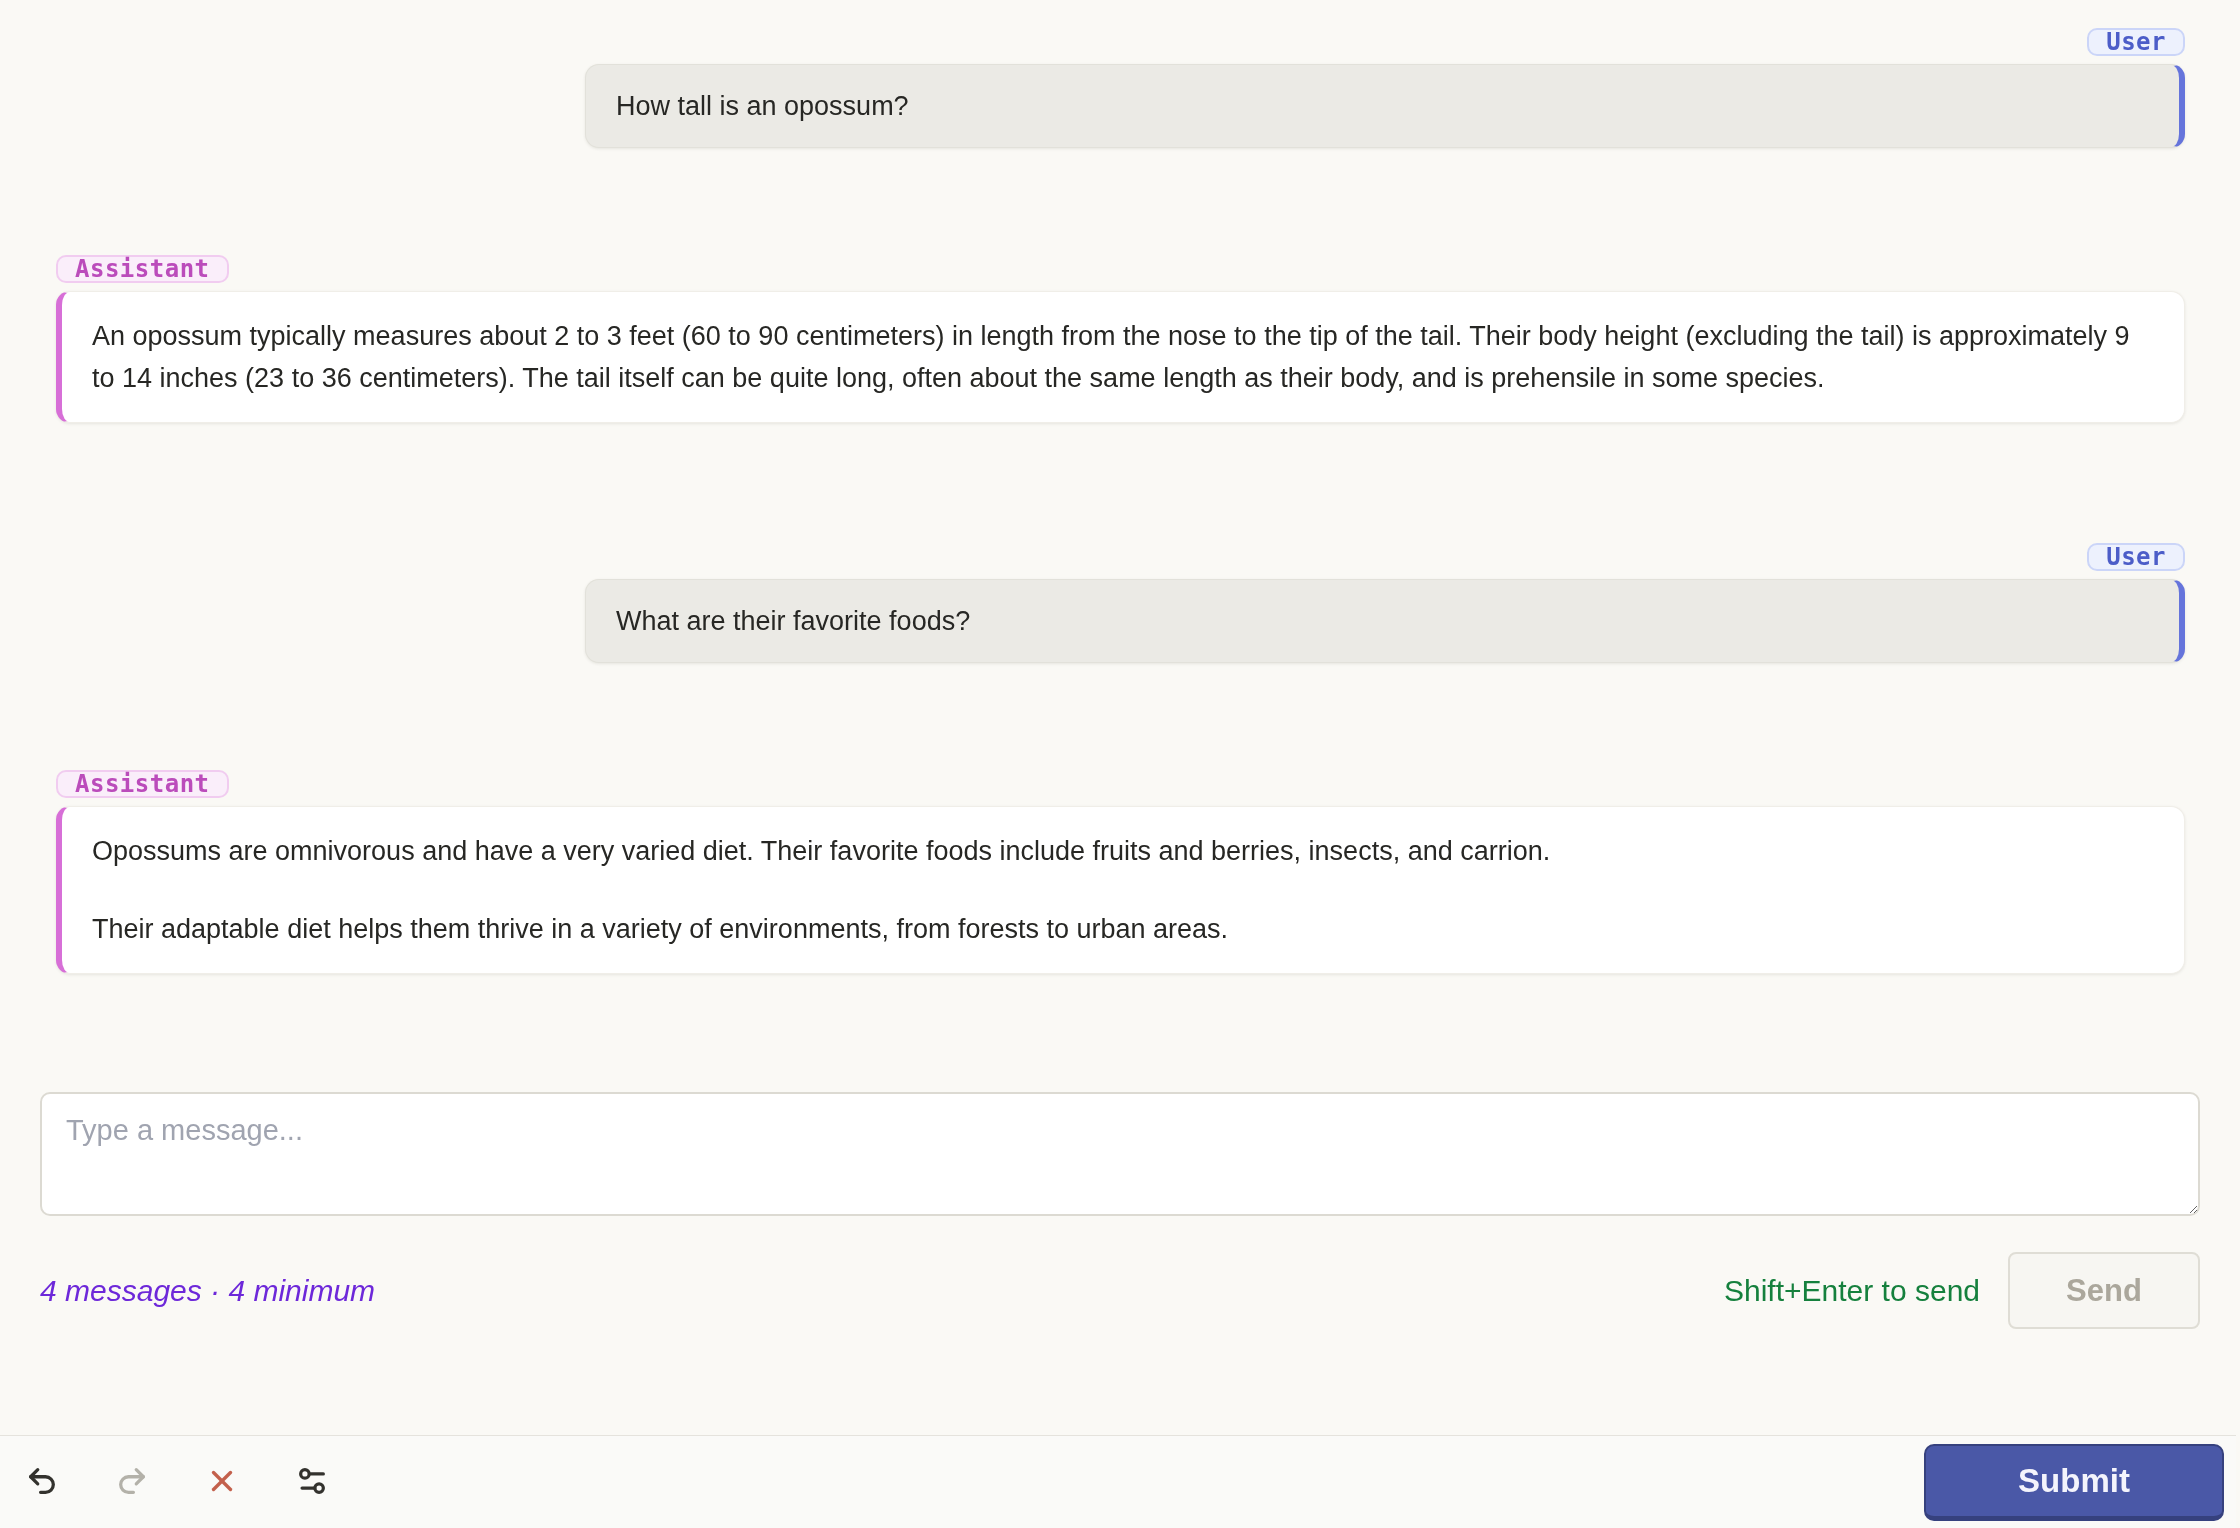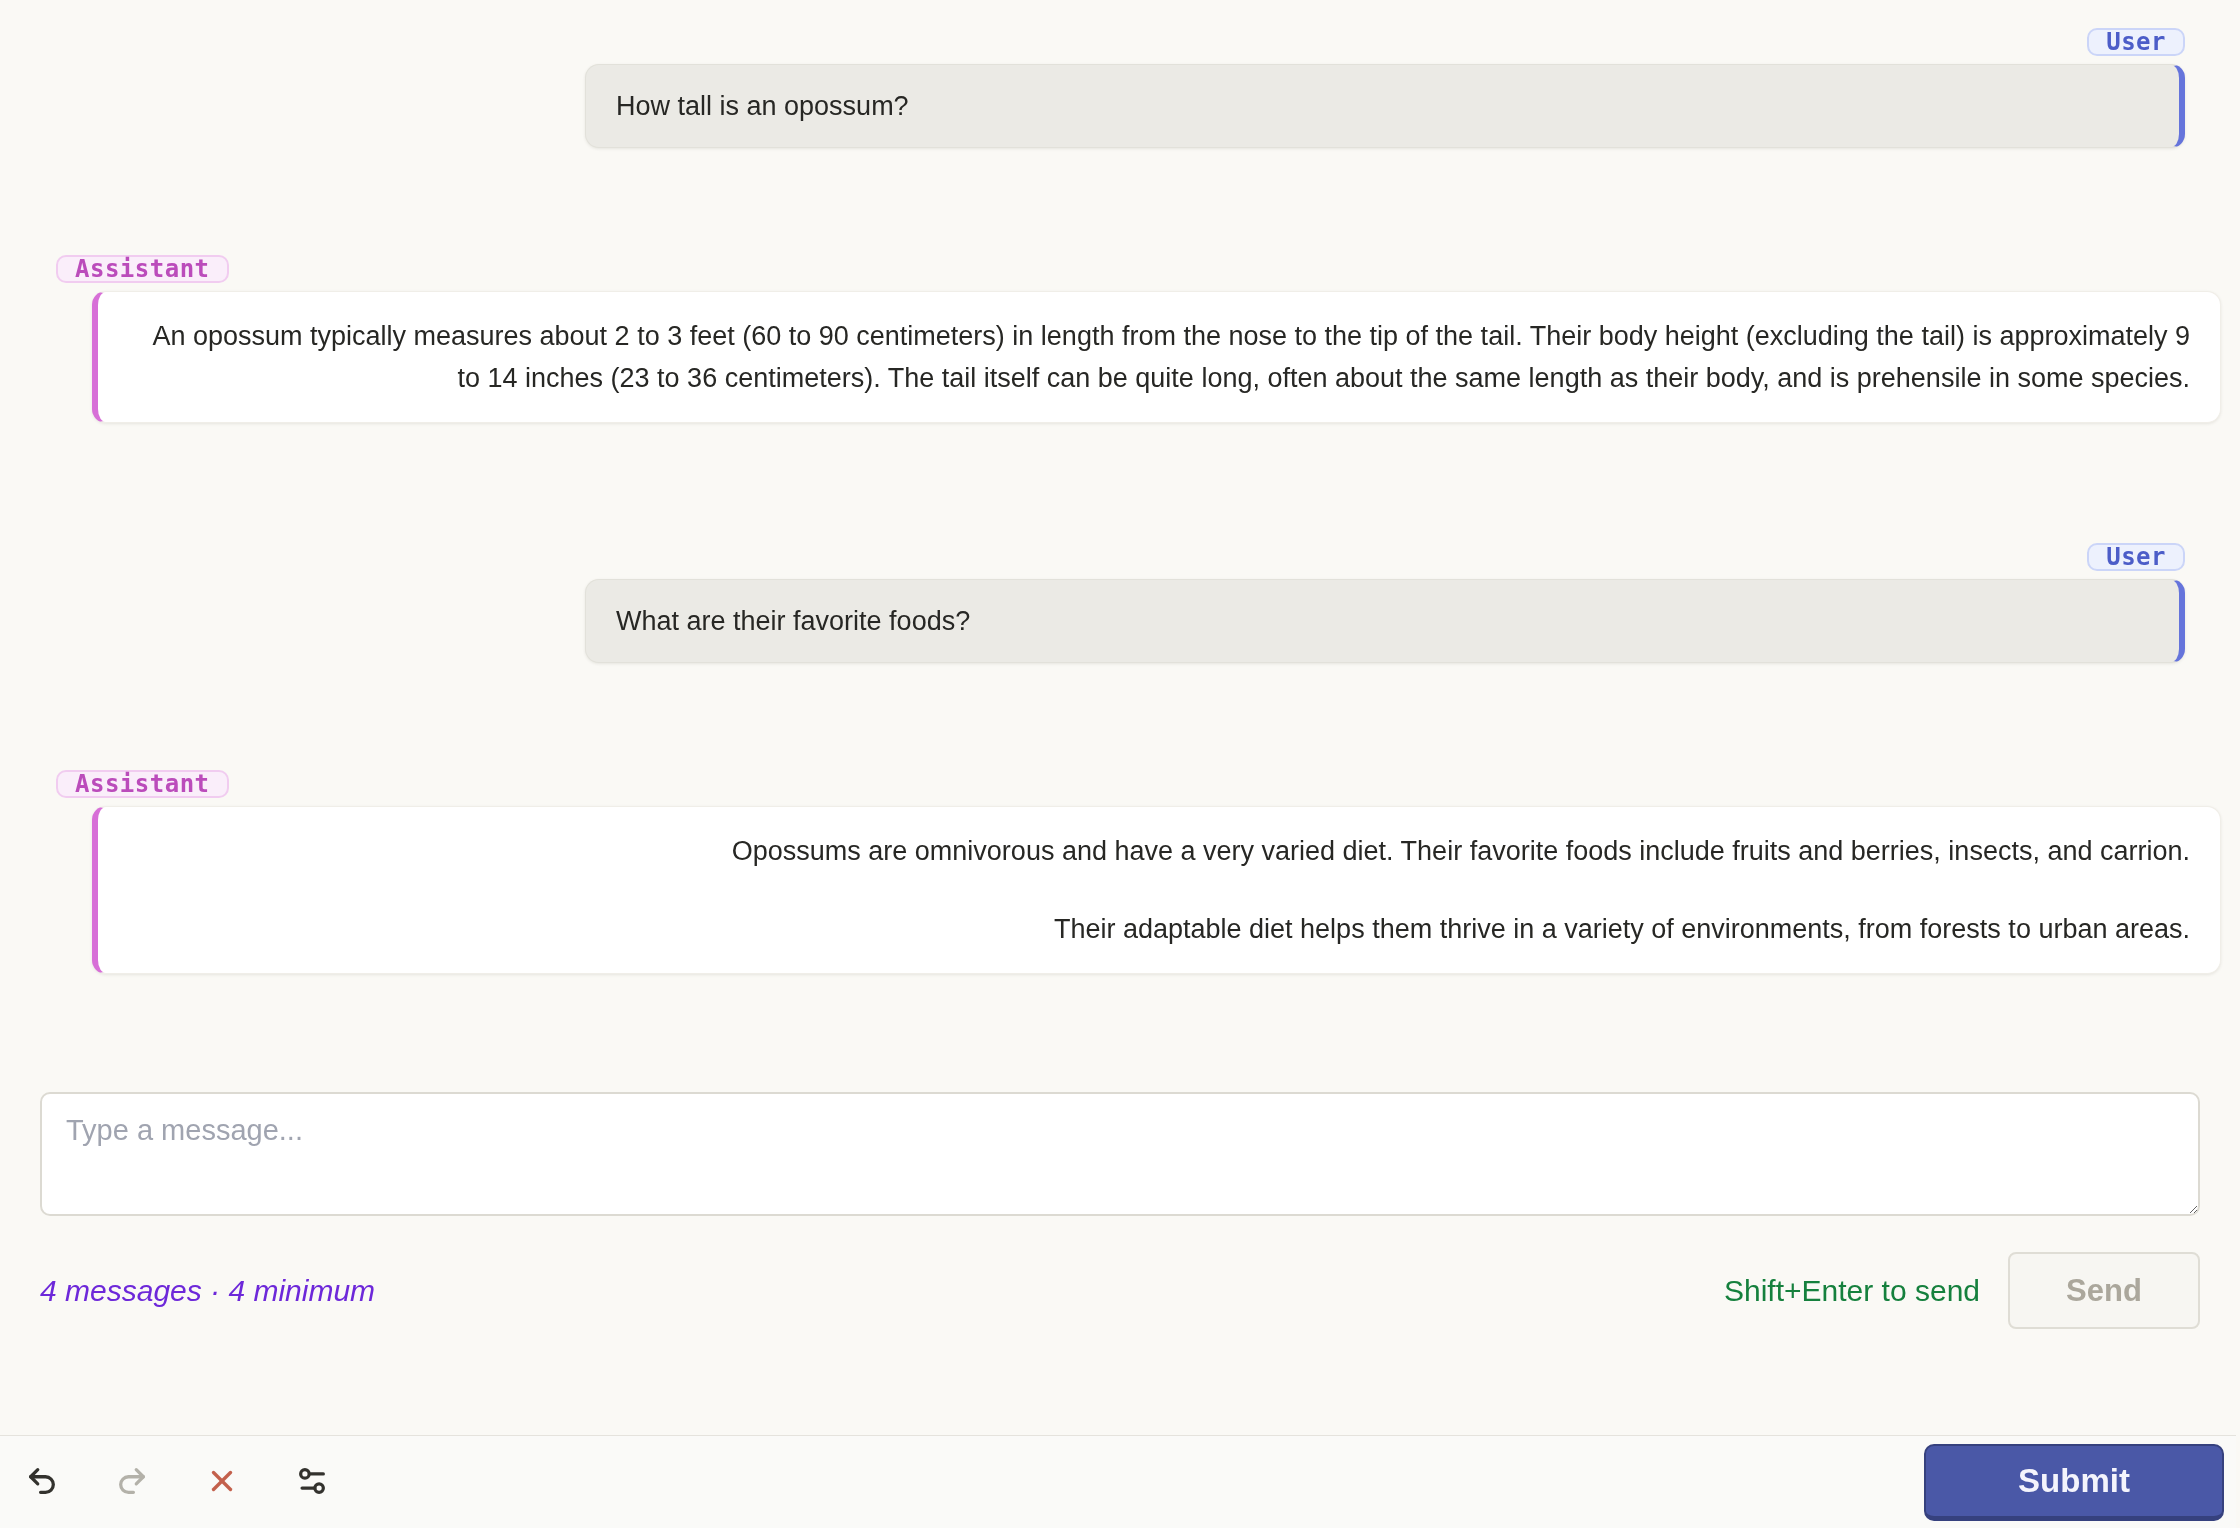--- a/index.html
+++ b/index.html
@@ -14,21 +14,21 @@
   }
 
   .chat {
     padding: 28px 55px 0 56px;
     display: flex;
     flex-direction: column;
   }
 
   .msg { display: flex; flex-direction: column; }
   .msg.user { align-items: flex-end; }
-  .msg.assistant { align-items: flex-start; text-align: right; }
+  .msg.assistant { align-items: flex-start; }
 
   .badge {
     font-family: "DejaVu Sans Mono", "Liberation Mono", monospace;
     font-weight: bold;
     font-size: 24px;
     line-height: 1;
     padding: 0 17px;
     border-radius: 10px;
     margin-bottom: 8px;
     letter-spacing: 0.5px;
@@ -56,21 +56,20 @@
     border: 1px solid #E2E1DA;
     border-right: 6px solid var(--user-stripe, #6574DB);
     padding: 20px 30px;
   }
   .assistant-card {
     width: 100%;
     background: #FFFFFF;
     border: 1px solid #F0EEE8;
     border-left: 6px solid var(--assistant-stripe, #D76FD7);
     padding: 23px 30px;
-    margin-left: 36px;
   }
   .assistant-card p + p { margin-top: 36px; }
 
   .gap-a { height: 107px; }  
   .gap-b { height: 120px; }  
 
   .composer { padding: 0 40px; margin-top: 118px; }
   .composer textarea {
     width: 100%;
     height: 124px;

